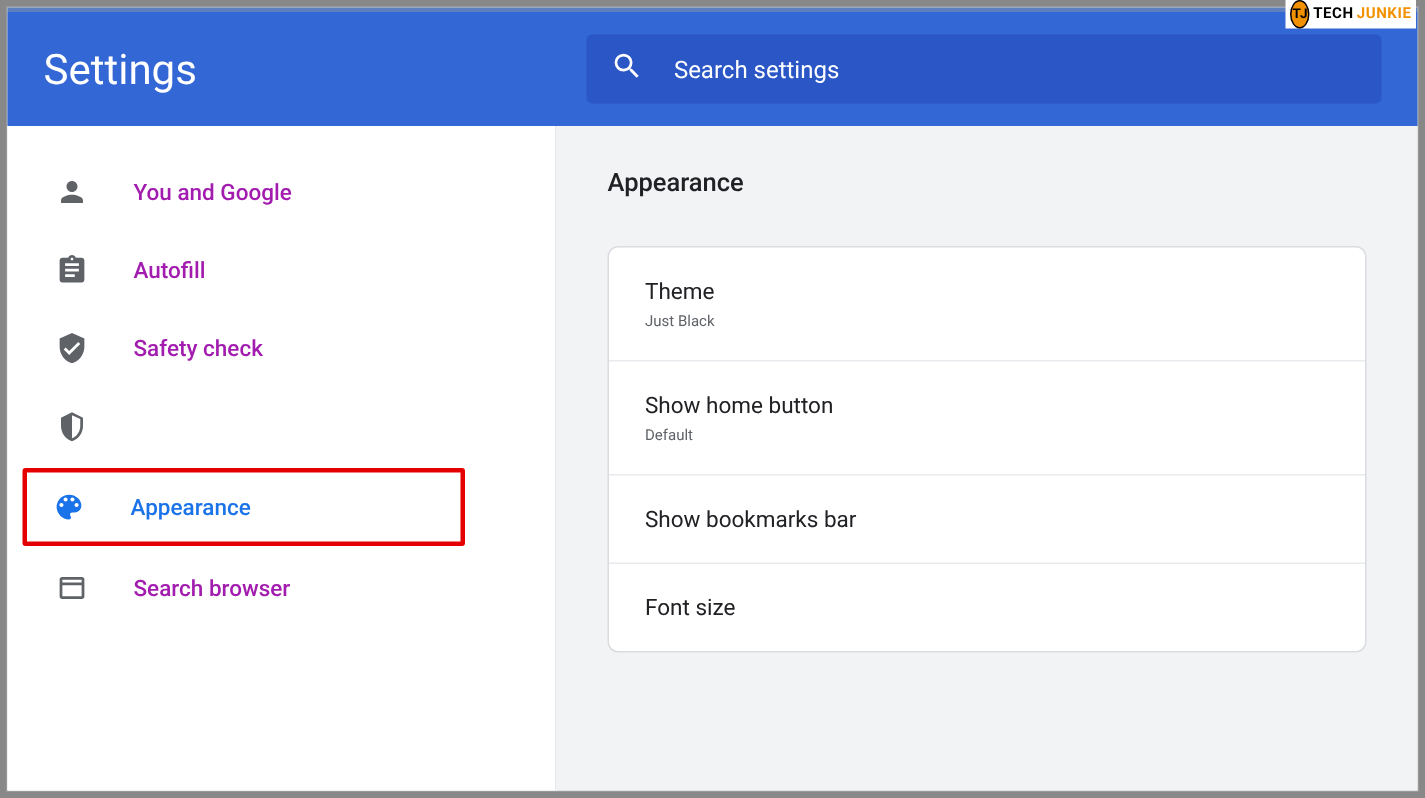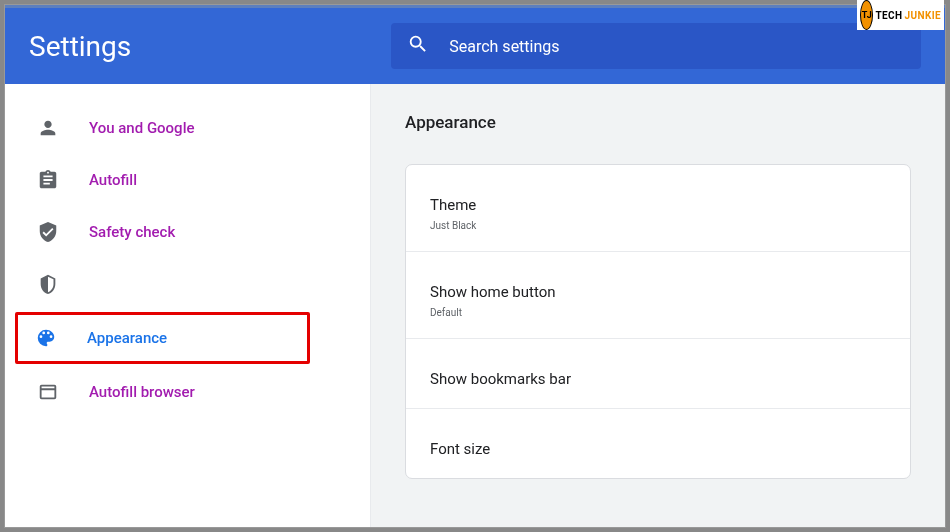--- a/index.html
+++ b/index.html
@@ -18,27 +18,27 @@
     .sidebar-item .icon { width: 22px; height: 22px; display: flex; align-items: center; justify-content: center; color: #5f6368; }
     .sidebar-item .icon svg { width: 22px; height: 22px; fill: currentColor; }
     .sidebar-item.active { color: #1a73e8; }
     .sidebar-item.active .icon { color: #1a73e8; }
     .sidebar-item.highlight { border: 3px solid #e40000; margin: 2px 60px 2px 10px; padding-left: 17px; border-radius: 2px; }
     .main { flex: 1; padding: 28px 34px 0 34px; }
     .section-title { font-size: 17px; color: #202124; margin-bottom: 32px; font-weight: 500; }
     .card { background: #fff; border: 1px solid #dadce0; border-radius: 7px; overflow: hidden; }
     .row { padding: 20px 24px; border-bottom: 1px solid #e8eaed; cursor: pointer; }
     .row:last-child { border-bottom: none; }
-    .row-title { color: #202124; font-size: 15px; margin-bottom: 6px; margin-top: 11px; }
+    .row-title { color: #202124; font-size: 15px; margin-bottom: 6px; }
     .row-title.solo { margin-bottom: 0; }
     .row-sub { color: #5f6368; font-size: 10px; }
     .watermark { position: absolute; top: 0; right: 6px; background: #fff; padding: 0 3px; display: flex; align-items: center; gap: 2px; font-size: 10px; font-weight: 700; letter-spacing: 0.4px; z-index: 10; }
     .watermark .tj { color: #000; }
     .watermark .jk { color: #f29100; }
-    .watermark .circ { width: 13px; height: 30px; border-radius: 50%; border: 1.5px solid #000; background: #f29100; display: inline-flex; align-items: center; justify-content: center; font-size: 9px; color: #000; }
+    .watermark .circ { width: 13px; height: 19px; border-radius: 50%; border: 1.5px solid #000; background: #f29100; display: inline-flex; align-items: center; justify-content: center; font-size: 9px; color: #000; }
   </style>
 </head>
 <body>
 
 <div class="watermark">
   <span class="circ">TJ</span>
   <span class="tj">TECH</span>
     <span class="jk">JUNKIE</span>
 </div>
 
@@ -103,21 +103,21 @@
         <span>Appearance</span>
       </div>
 
 
       <div class="sidebar-item">
         <span class="icon">
           <svg viewBox="0 0 24 24">
               <path d="M19 4H5a2 2 0 00-2 2v12a2 2 0 002 2h14a2 2 0 002-2V6a2 2 0 00-2-2zm0 14H5V10h14v8zM5 8V6h14v2H5z"></path>
             </svg>
         </span>
-        <span>Autofill browser</span>
+        <span>Search browser</span>
       </div>
 
     </div>
 
     <div class="main">
       <div class="section-title">Appearance</div>
       <div class="card">
 
         <div class="row">
           <div class="row-title">Theme</div>

